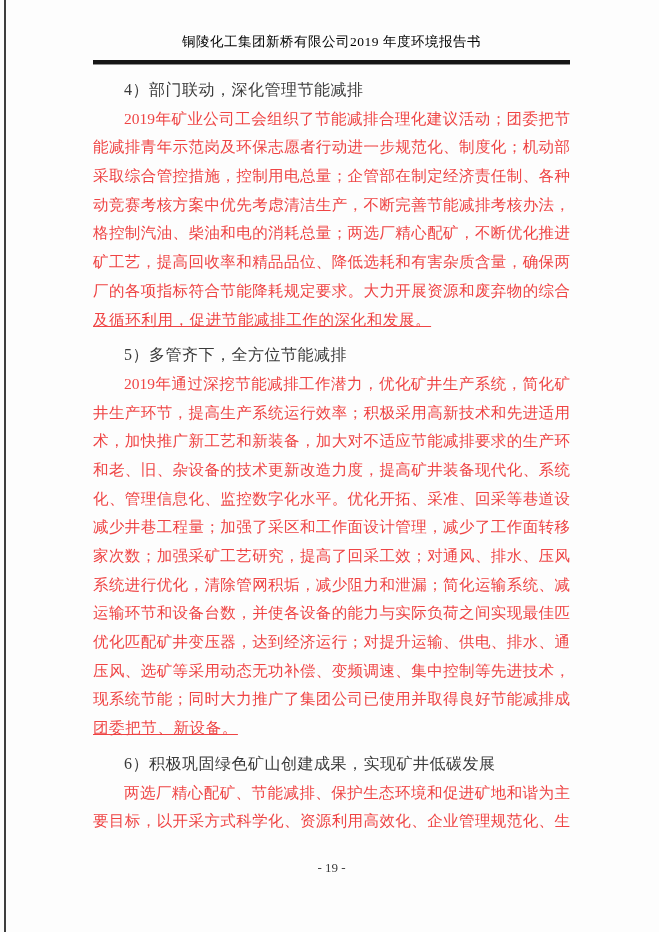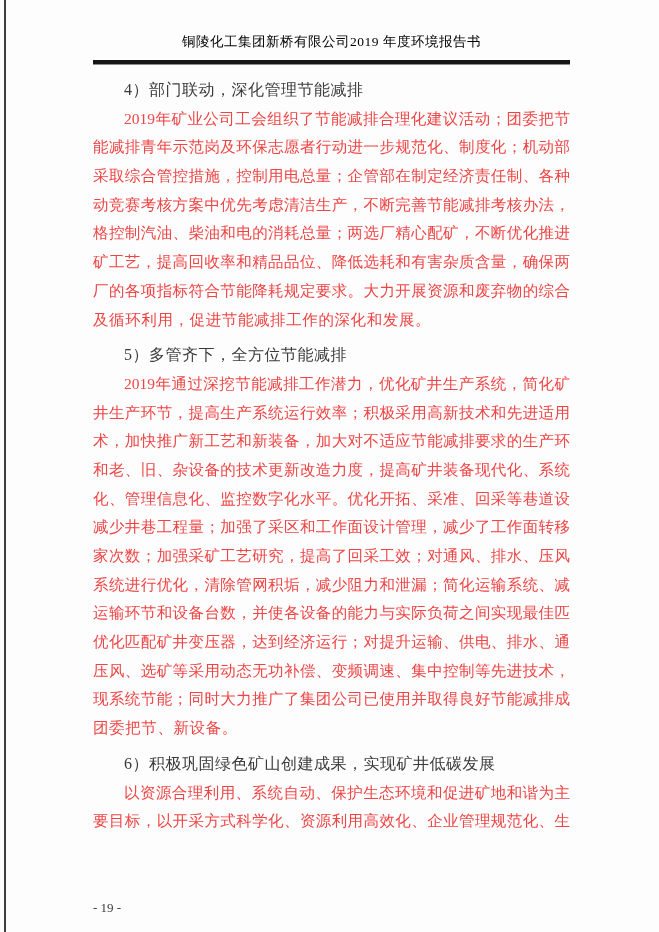--- a/index.html
+++ b/index.html
@@ -46,23 +46,24 @@
   .line {
     font-size: 15.5px;
     line-height: 28.7px;
     height: 28.7px;
     text-align: justify;
     text-align-last: justify;
     overflow: hidden;
     color: #ef4444;
   }
   .line.indent { padding-left: 31px; }
-  .line.nofill { text-align: right; text-align-last: left; letter-spacing: 0.6px; }
+  .line.nofill { text-align: right; text-align-last: left; letter-spacing: 0.6px; text-decoration: underline; }
   .page-footer {
-    position: absolute; left: 93px; top: 900px; width: 477px;
+    position: absolute; left: 93px; top: 860px; width: 477px;
+    text-align: center;
     font-size: 13px;
     color: #3c3c3c;
   }
 </style>
 </head>
 <body>
 
 <div class="scan-edge"></div>
 
 <div class="page-header">
@@ -88,17 +89,17 @@
     <div class="line">化、管理信息化、监控数字化水平。优化开拓、采准、回采等巷道设计，</div>
     <div class="line">减少井巷工程量；加强了采区和工作面设计管理，减少了工作面转移和搬</div>
     <div class="line">家次数；加强采矿工艺研究，提高了回采工效；对通风、排水、压风管网</div>
     <div class="line">系统进行优化，清除管网积垢，减少阻力和泄漏；简化运输系统、减少</div>
     <div class="line">运输环节和设备台数，并使各设备的能力与实际负荷之间实现最佳匹配；</div>
     <div class="line">优化匹配矿井变压器，达到经济运行；对提升运输、供电、排水、通风、</div>
     <div class="line">压风、选矿等采用动态无功补偿、变频调速、集中控制等先进技术，实</div>
     <div class="line">现系统节能；同时大力推广了集团公司已使用并取得良好节能减排成效</div>
     <div class="line nofill">团委把节、新设备。</div>
     <div class="heading">6）积极巩固绿色矿山创建成果，实现矿井低碳发展</div>
-    <div class="line indent">以资源合理利用、系统自动、保护生态环境和促进矿地和谐为主</div>
+    <div class="line indent">两选厂精心配矿、节能减排、保护生态环境和促进矿地和谐为主</div>
     <div class="line">要目标，以开采方式科学化、资源利用高效化、企业管理规范化、生</div>
   </div>
 
 <div class="page-footer">- 19 -</div>
 
 </body></html>

